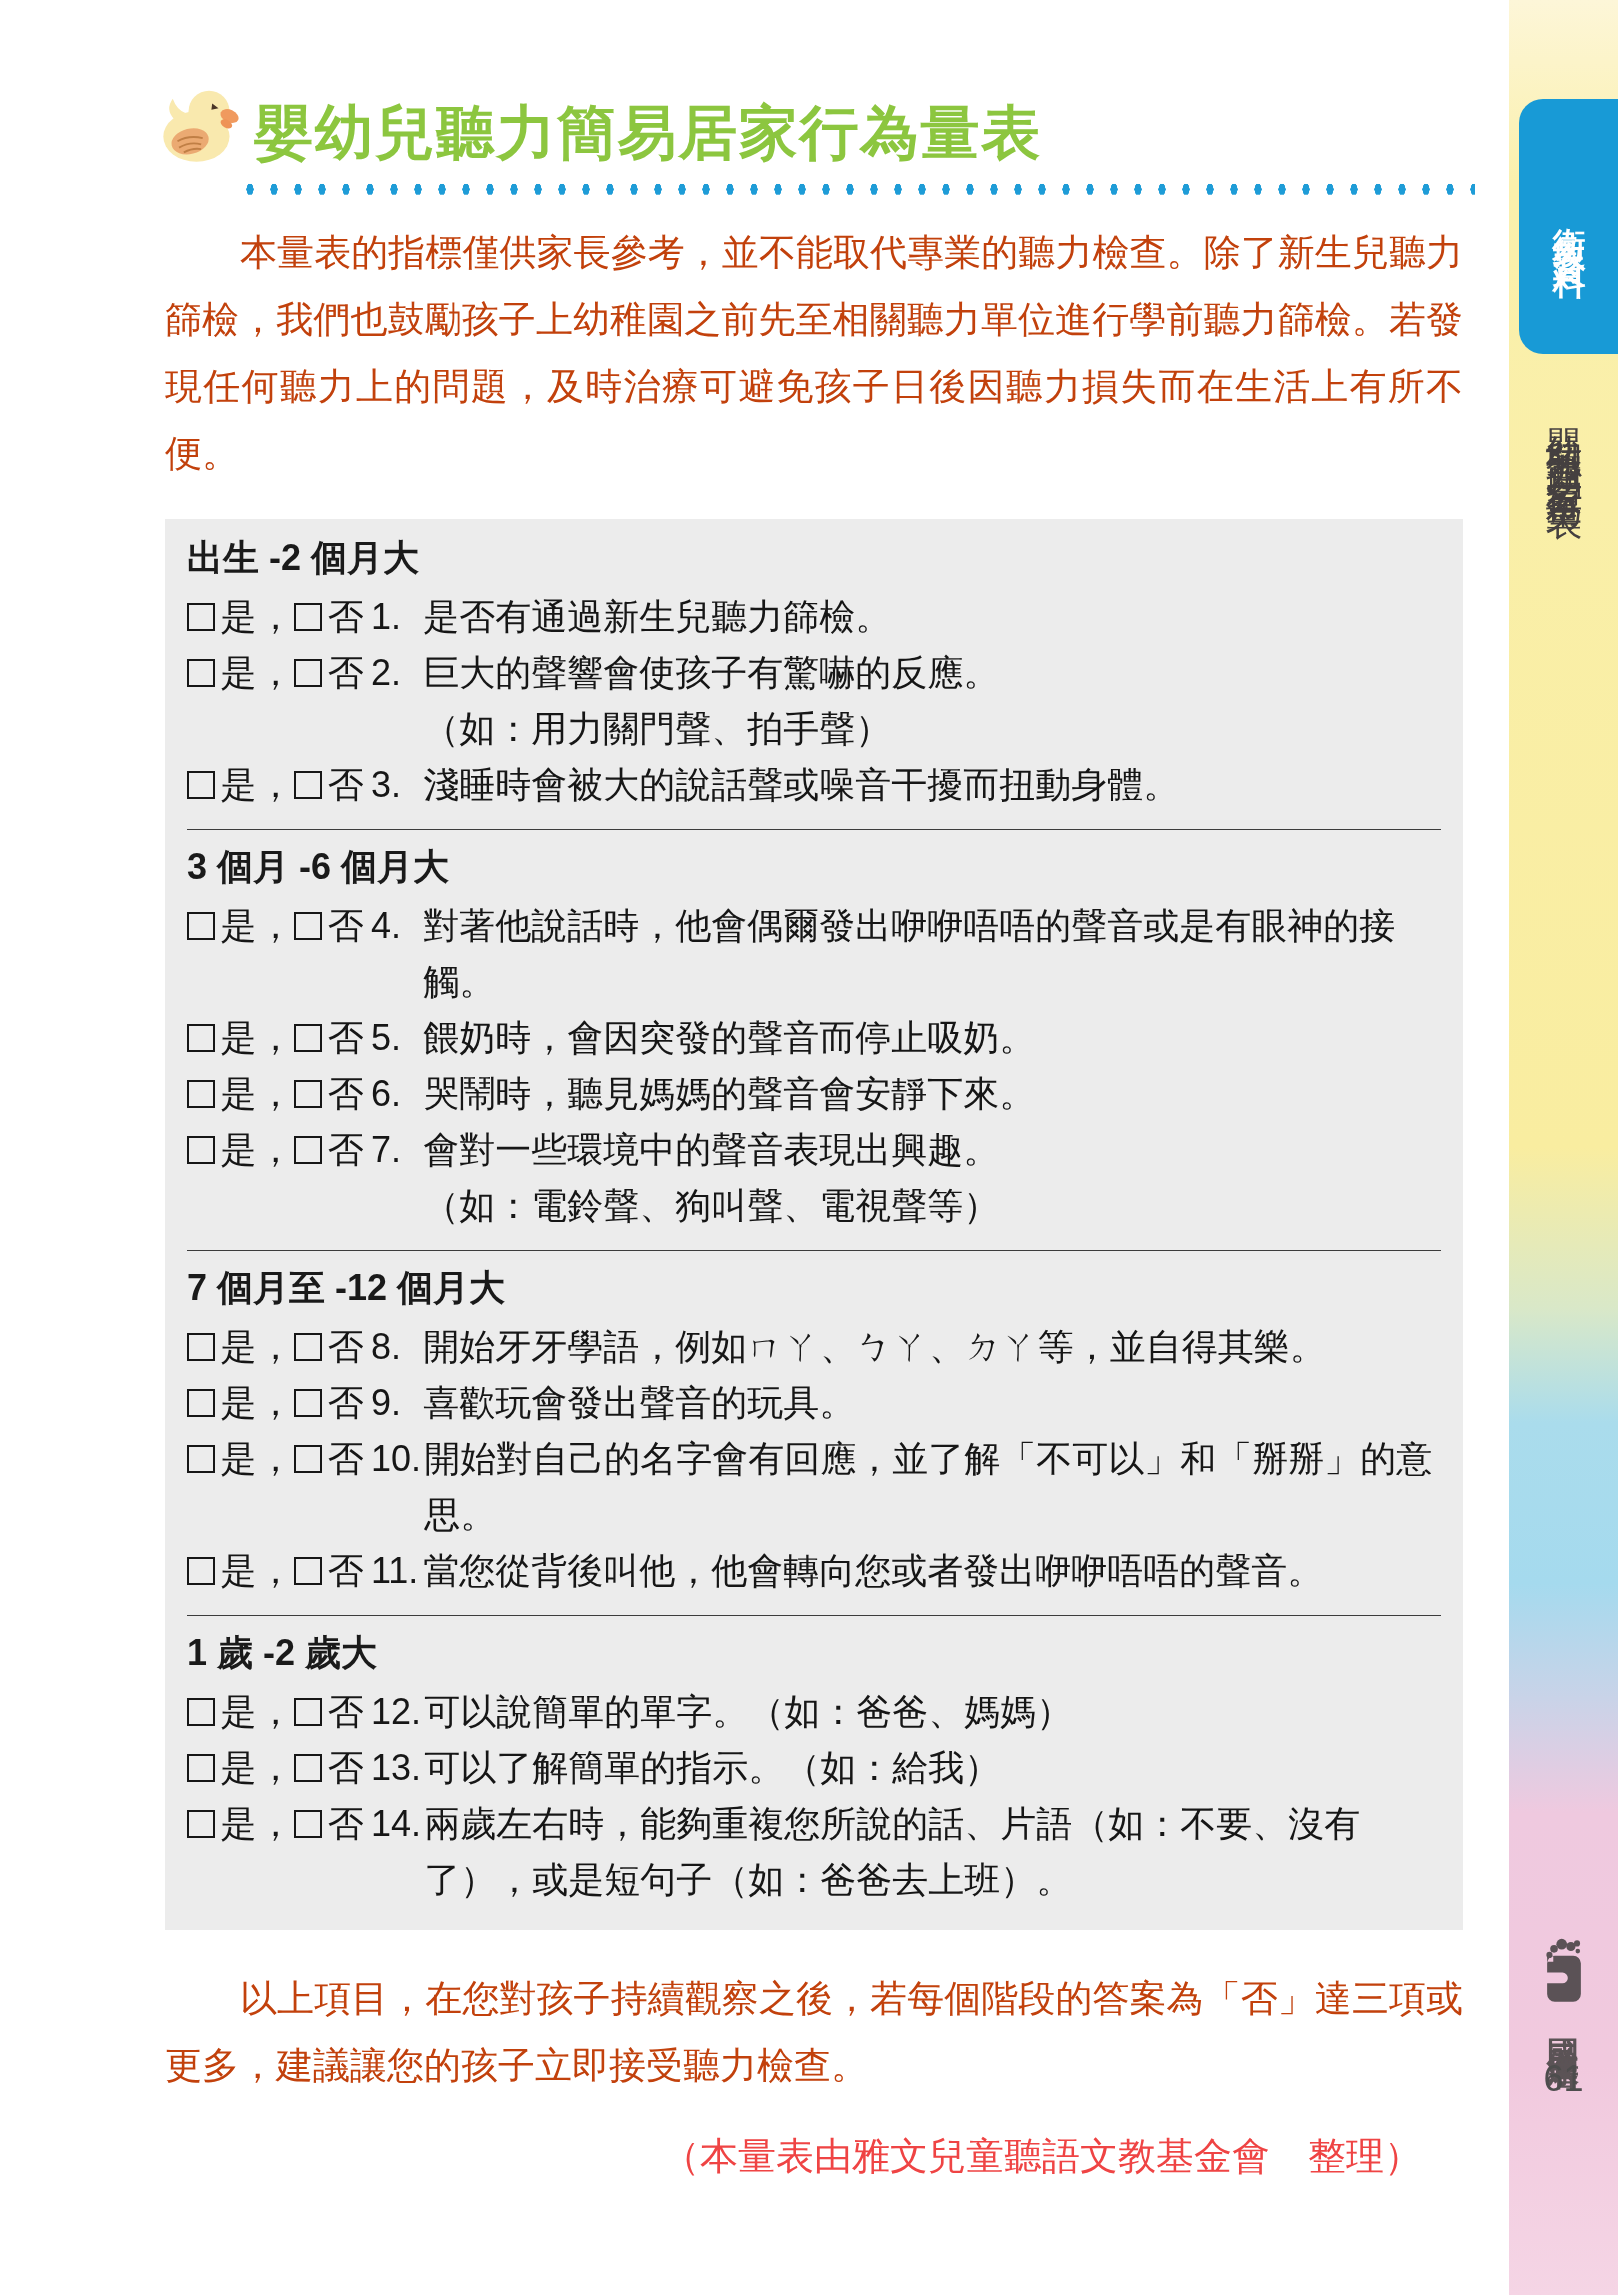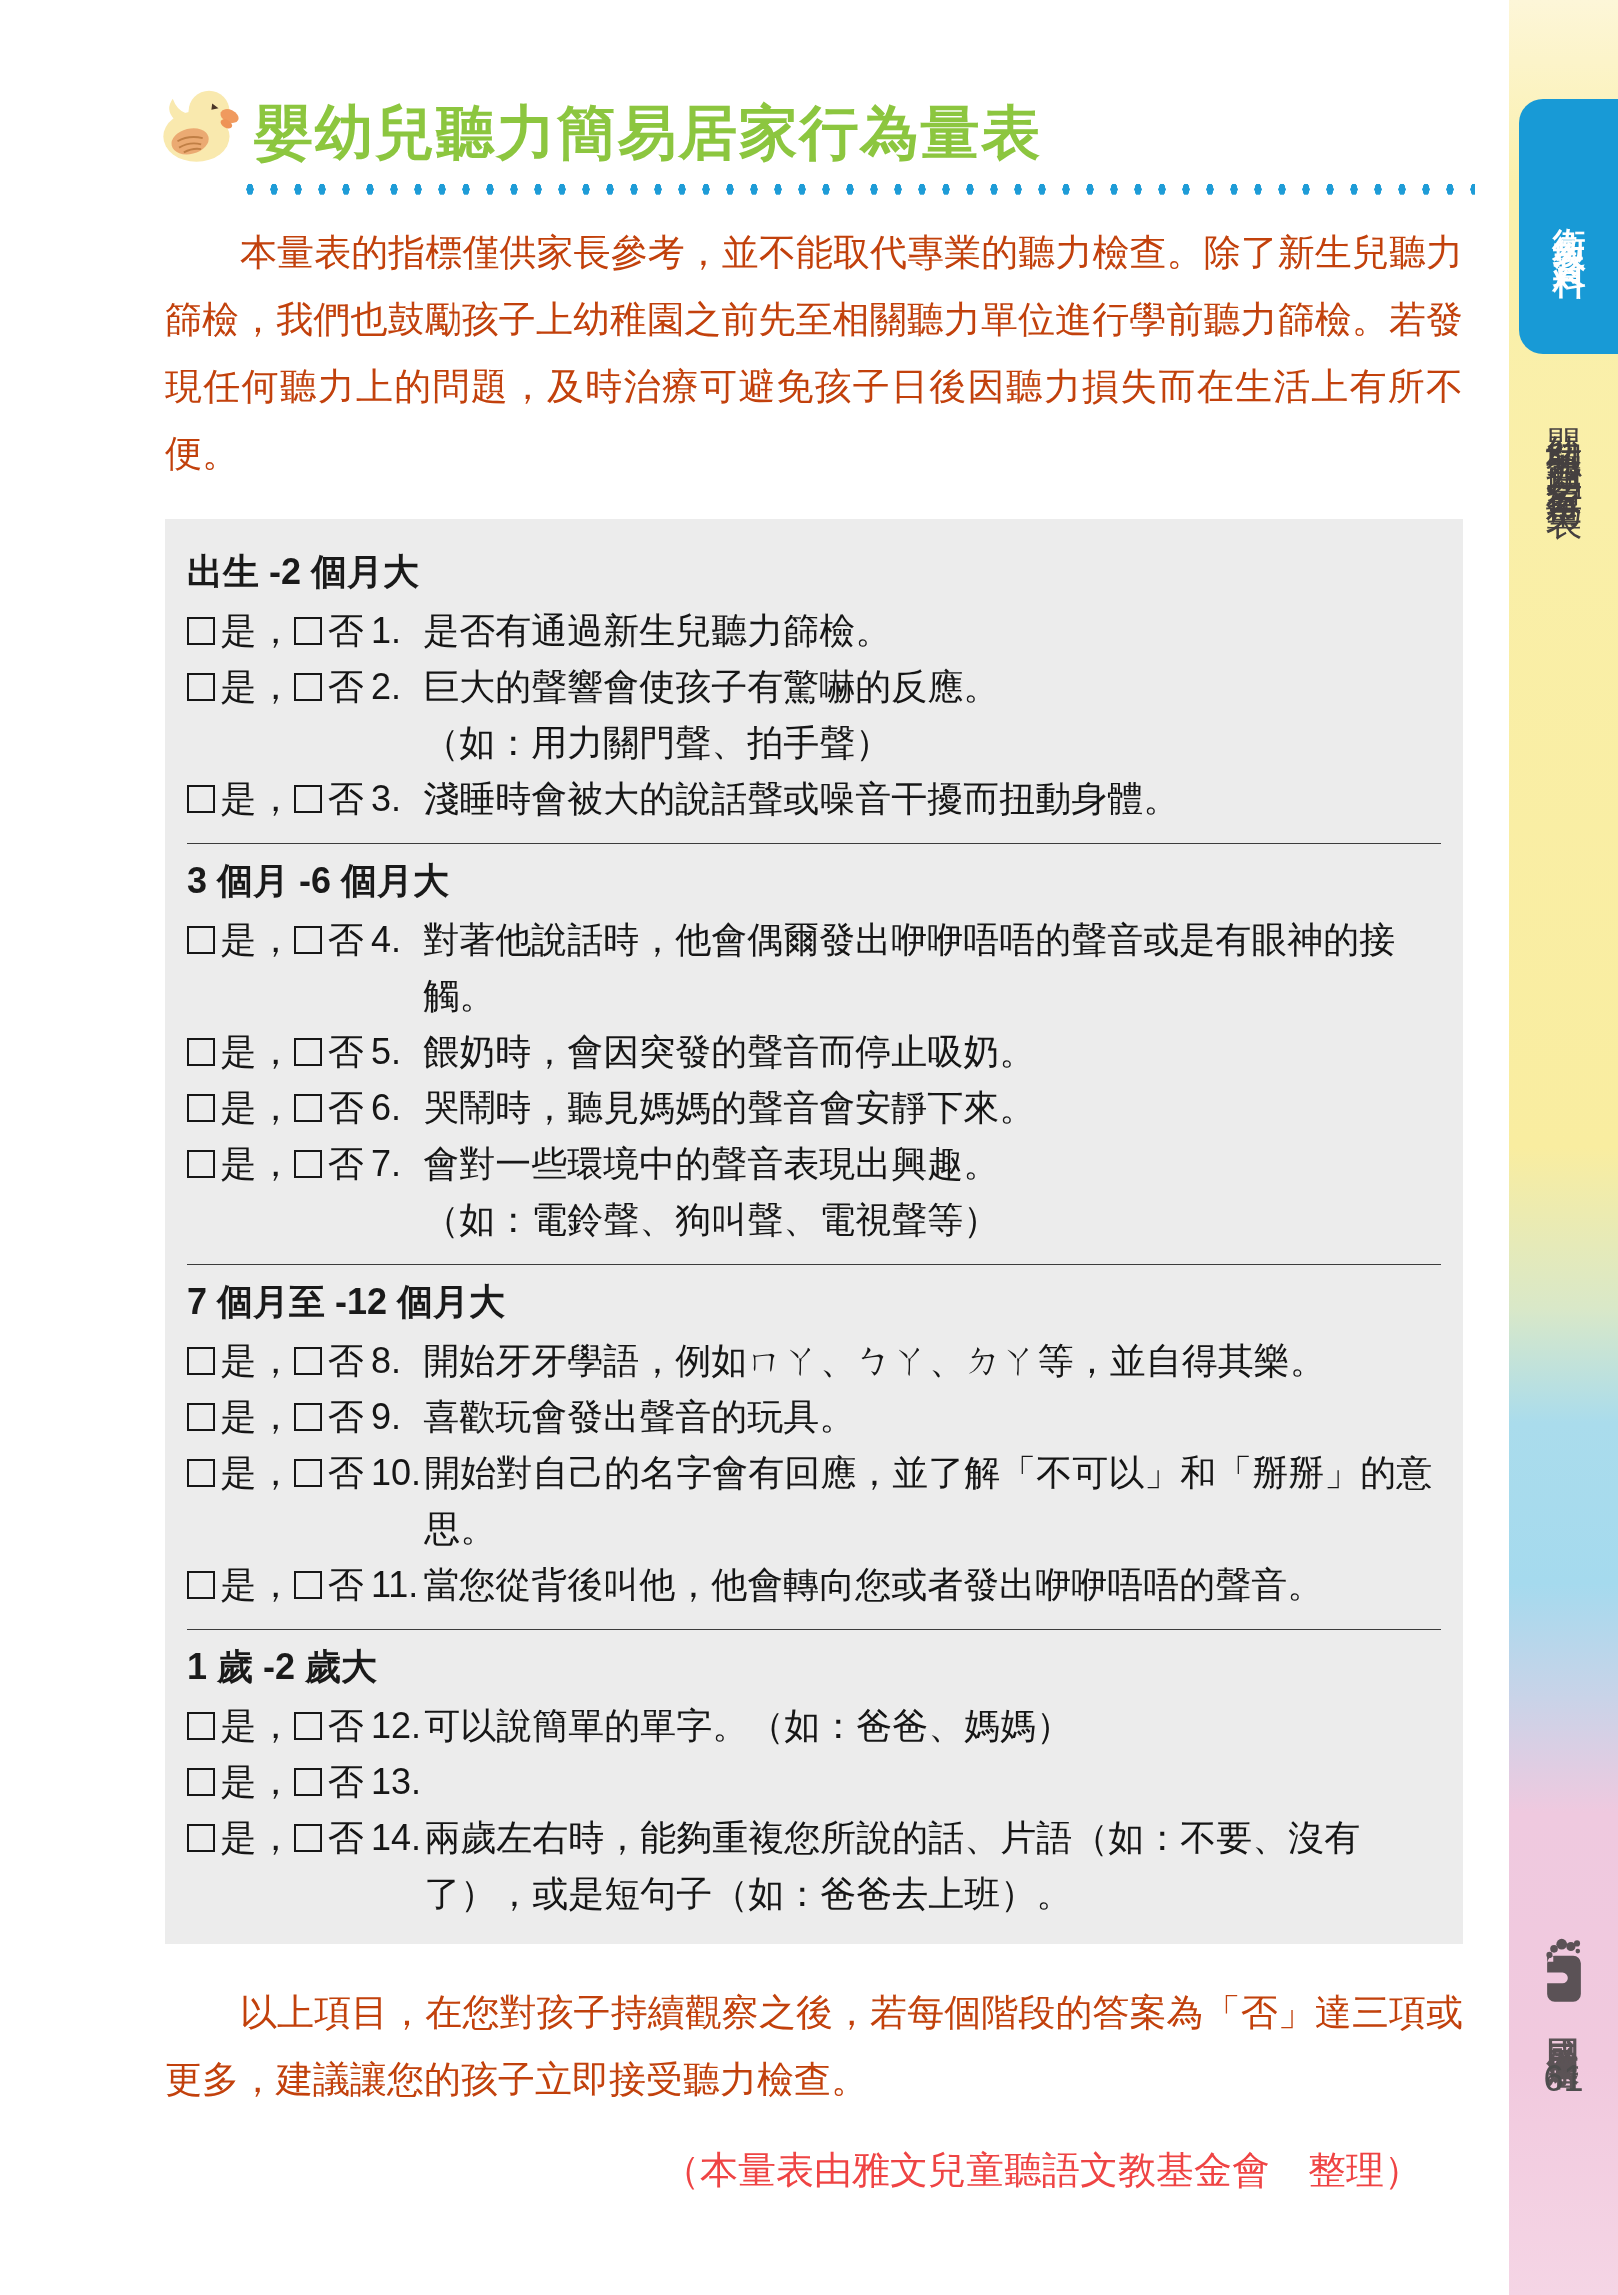--- a/index.html
+++ b/index.html
@@ -49,21 +49,21 @@
   .dotted{
     margin-left:73px;margin-top:1.6px;height:12.7px;width:1237px;
     background-image:radial-gradient(ellipse 3.6px 5.6px at center,#1E9CD7 98%,transparent 100%);
     background-size:24px 12.7px;background-repeat:repeat-x;background-position:left center;
   }
   .intro,.closing{
     margin:24px 0 0;font-size:37px;line-height:67px;
     text-indent:75px;text-align:justify;color:#c2410c;
   }
   .closing{margin-top:35px;}
-  .graybox{margin-top:32px;background:#ECECEC;padding:19px 22px 22px;}
+  .graybox{margin-top:32px;background:#ECECEC;padding:5px 22px 22px;}
   .section-title{font-size:36px;font-weight:bold;margin:9.5px 0 6.3px;color:#1a1a1a;}
   .item{display:flex;align-items:flex-start;font-size:36px;line-height:56px;color:#161616;}
   .check-cell{flex:0 0 184px;white-space:nowrap;}
   .cb{
     display:inline-block;width:28px;height:28px;border:2.4px solid #161616;
     box-sizing:border-box;vertical-align:-1.6px;margin-right:5.6px;background:transparent;
   }
   .comma{padding:0 0.8px;}
   .num{flex:0 0 auto;min-width:49px;padding-right:3.2px;}
   .itext{flex:1;}
@@ -210,20 +210,21 @@
     <div class="items">
   <div class="item">
     <span class="check-cell"><span class="cb"></span><span class="cb-label">是</span><span class="comma">，</span><span class="cb"></span><span class="cb-label">否</span></span>
     <span class="num">12.</span>
     <span class="itext"><span class="main">可以說簡單的單字。（如：爸爸、媽媽）</span></span>
   </div>
 
   <div class="item">
     <span class="check-cell"><span class="cb"></span><span class="cb-label">是</span><span class="comma">，</span><span class="cb"></span><span class="cb-label">否</span></span>
     <span class="num">13.</span>
+    <span class="itext"><span class="main">可以了解簡單的指示。（如：給我）</span></span>
   </div>
 
   <div class="item">
     <span class="check-cell"><span class="cb"></span><span class="cb-label">是</span><span class="comma">，</span><span class="cb"></span><span class="cb-label">否</span></span>
     <span class="num">14.</span>
     <span class="itext"><span class="main">兩歲左右時，能夠重複您所說的話、片語（如：不要、沒有了），或是短句子（如：爸爸去上班）。</span></span>
   </div>
 </div>
 
   </div>

